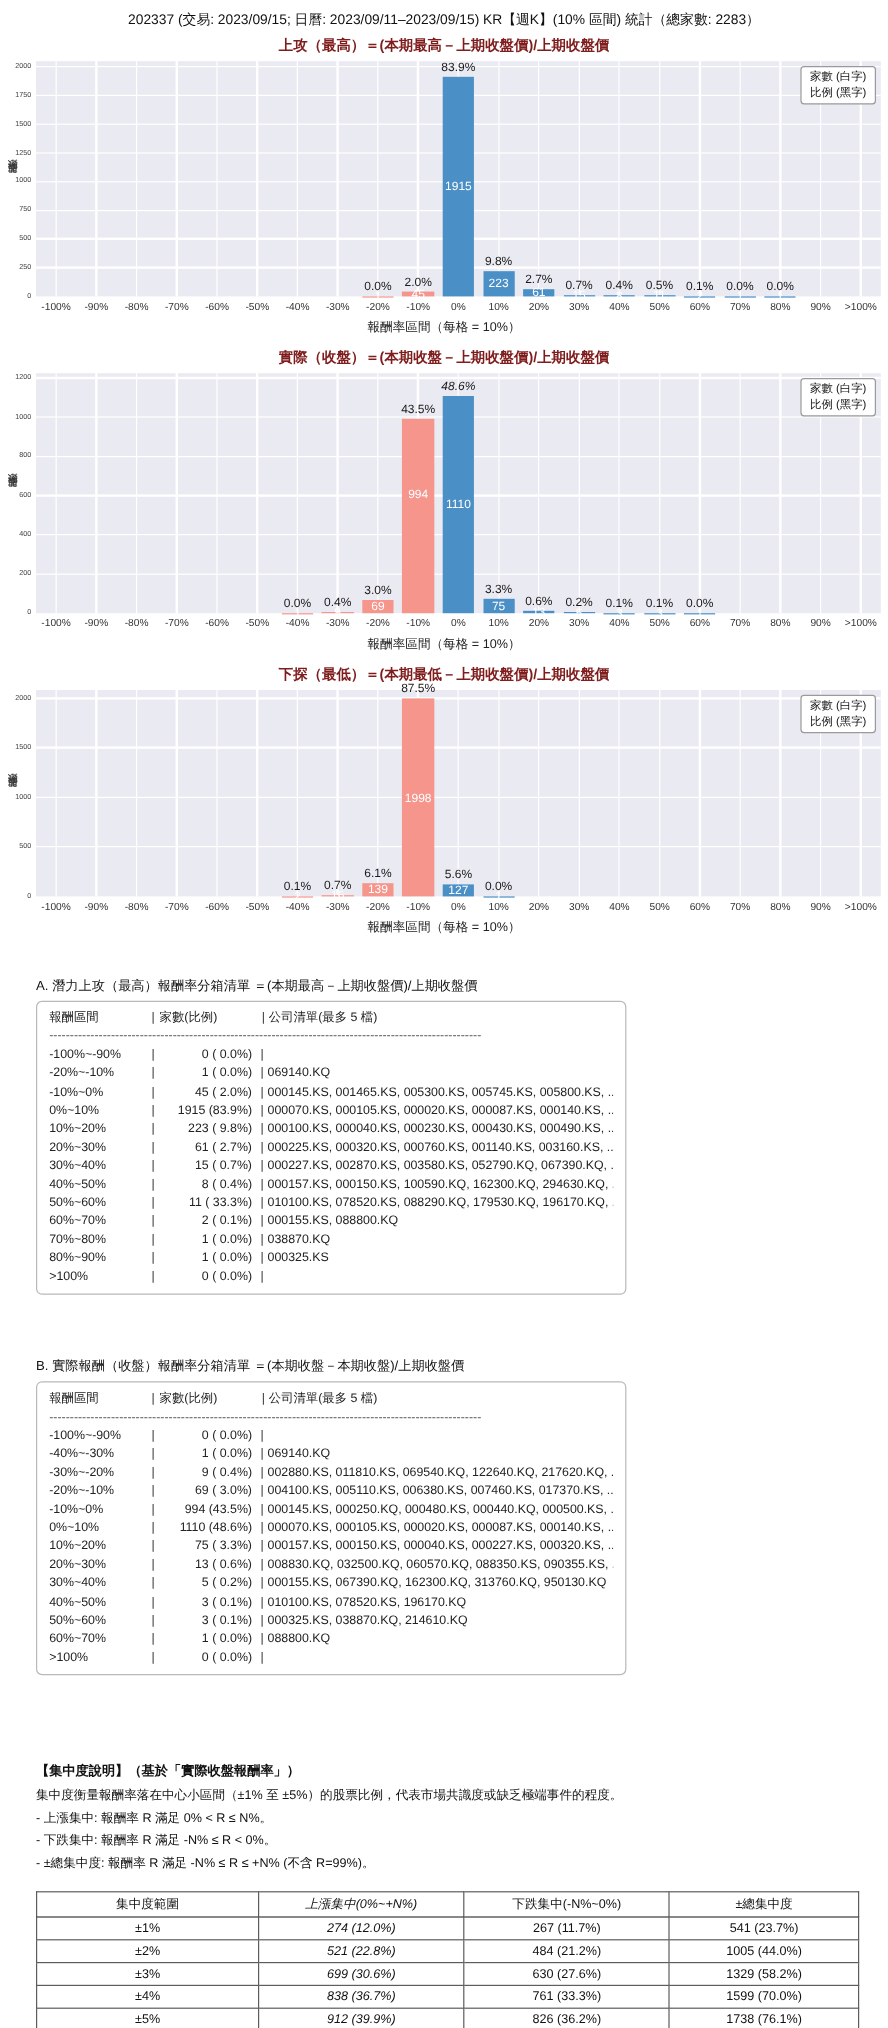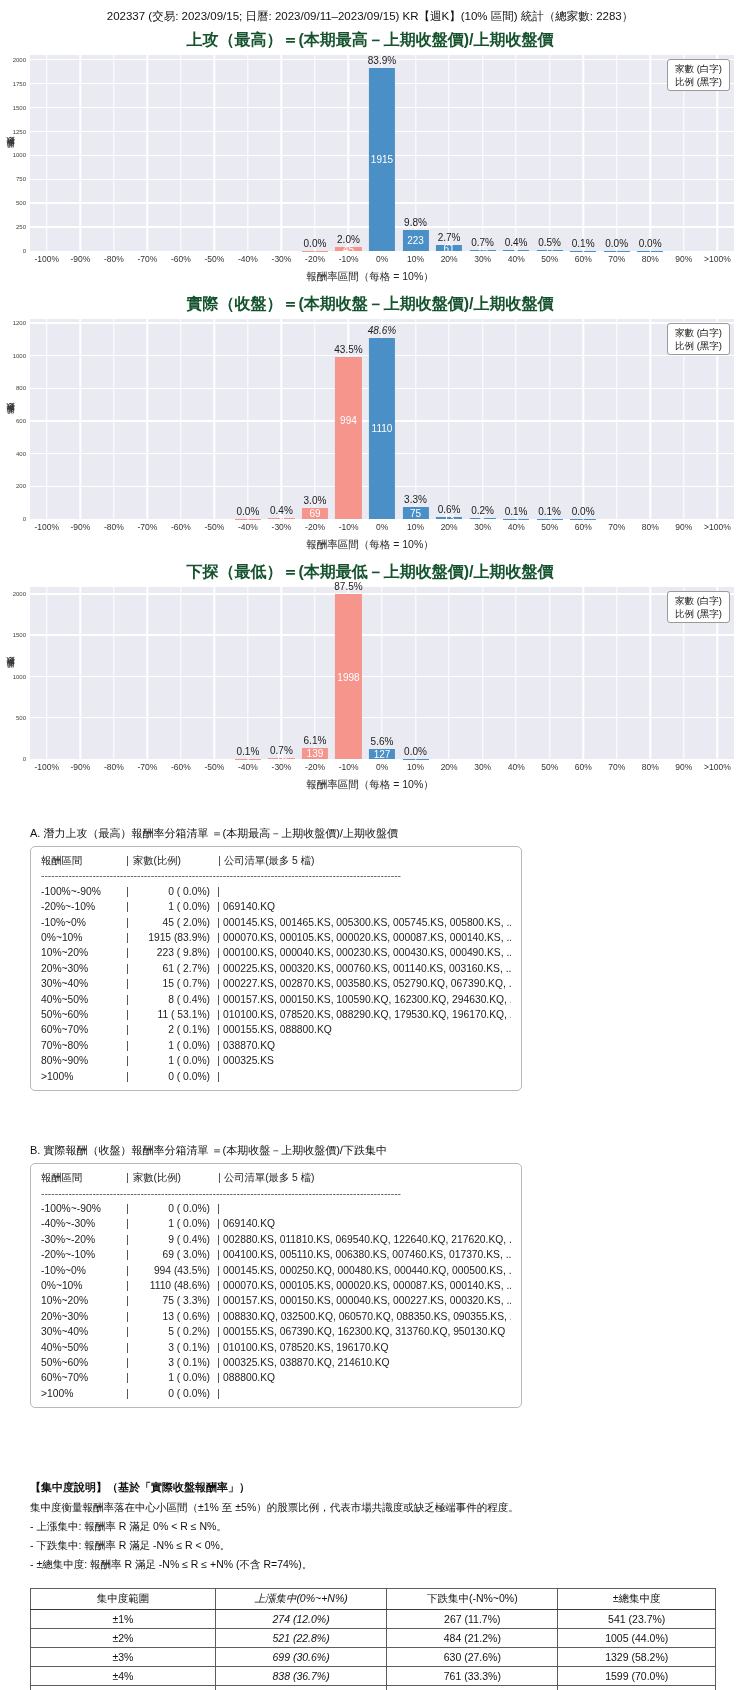--- a/index.html
+++ b/index.html
@@ -2,21 +2,21 @@
 <html><head>
 <meta charset="utf-8">
 <style>
   html,body{margin:0;padding:0;background:#fff;}
   body{width:740px;font-family:"Liberation Sans","DejaVu Sans",sans-serif;color:#1a1a1a;}
   .page{width:740px;position:relative;}
   .page-title{text-align:center;font-size:11.5px;padding:9px 0 2px 0;color:#111;}
 
   
   .chart{margin:4px 4px 10px 4px;}
-  .chart-title{margin:2px 0 4px 0;text-align:center;font-size:16px;font-weight:600;color:#14532d;}
+  .chart-title{margin:2px 0 4px 0;text-align:center;font-size:12px;font-weight:600;color:#7f1d1d;}
   .chart-body{position:relative;margin-left:26px;margin-right:2px;}
   .plot{position:relative;background:#eaeaf2;width:100%;}
   .p0{height:196px;} .p1{height:200px;} .p2{height:172px;}
   .ylab{position:absolute;left:-26px;top:50%;transform:translateY(-50%) rotate(180deg);
         writing-mode:vertical-rl;font-size:8.5px;color:#333;letter-spacing:1px;}
   .hgrid{position:absolute;left:0;right:0;height:1.5px;background:#ffffff;z-index:0;}
   .slot{position:absolute;top:0;bottom:0;z-index:1;}
   .vgrid{position:absolute;left:50%;top:0;bottom:0;width:1.4px;background:#ffffff;transform:translateX(-50%);}
   .bar{position:absolute;bottom:0;left:50%;transform:translateX(-50%);width:78%;z-index:1;}
   .pct{position:absolute;left:50%;transform:translateX(-50%);font-size:10px;color:#1a1a1a;white-space:nowrap;z-index:2;}
@@ -546,21 +546,21 @@
         <div class="lr">
           <span class="lc-range">40%~50%</span>
           <span class="lc-pipe">|</span>
           <span class="lc-count">8 ( 0.4%)</span>
           <span class="lc-pipe">|</span>
           <span class="lc-co">000157.KS, 000150.KS, 100590.KQ, 162300.KQ, 294630.KQ, ... (共 8 檔)</span>
         </div>
         <div class="lr">
           <span class="lc-range">50%~60%</span>
           <span class="lc-pipe">|</span>
-          <span class="lc-count">11 ( 53.1%)</span>
+          <span class="lc-count">11 ( 33.3%)</span>
           <span class="lc-pipe">|</span>
           <span class="lc-co">010100.KS, 078520.KS, 088290.KQ, 179530.KQ, 196170.KQ, ... (共 11 檔)</span>
         </div>
         <div class="lr">
           <span class="lc-range">60%~70%</span>
           <span class="lc-pipe">|</span>
           <span class="lc-count">2 ( 0.1%)</span>
           <span class="lc-pipe">|</span>
           <span class="lc-co">000155.KS, 088800.KQ</span>
         </div>
@@ -582,21 +582,21 @@
           <span class="lc-range">&gt;100%</span>
           <span class="lc-pipe">|</span>
           <span class="lc-count">0 ( 0.0%)</span>
           <span class="lc-pipe">|</span>
           <span class="lc-co"></span>
         </div>
       </div>
   </section>
 
   <section class="listing sec-b">
-    <div class="list-heading">B. 實際報酬（收盤）報酬率分箱清單 ＝(本期收盤－上期收盤價)/下跌集中</div>
+    <div class="list-heading">B. 實際報酬（收盤）報酬率分箱清單 ＝(本期收盤－本期收盤)/上期收盤價</div>
     <div class="list-box">
         <div class="lr">
           <span class="lc-range">報酬區間</span>
           <span class="lc-pipe">|</span>
           <span class="lc-count hdr">家數(比例)</span>
           <span class="lc-pipe">|</span>
           <span class="lc-co">公司清單(最多 5 檔)</span>
         </div>
         <div class="ldiv">---------------------------------------------------------------------------------------------------------</div>
         <div class="lr">
@@ -692,21 +692,21 @@
         </div>
       </div>
   </section>
 
   <section class="conc">
     <div class="conc-heading">【集中度說明】（基於「實際收盤報酬率」）</div>
     <div class="conc-desc">集中度衡量報酬率落在中心小區間（±1% 至 ±5%）的股票比例，代表市場共識度或缺乏極端事件的程度。</div>
     <div class="conc-bullets">
         <div>- 上漲集中: 報酬率 R 滿足 0% &lt; R ≤ N%。</div>
         <div>- 下跌集中: 報酬率 R 滿足 -N% ≤ R &lt; 0%。</div>
-        <div>- ±總集中度: 報酬率 R 滿足 -N% ≤ R ≤ +N% (不含 R=74%)。</div>
+        <div>- ±總集中度: 報酬率 R 滿足 -N% ≤ R ≤ +N% (不含 R=99%)。</div>
       </div>
     <table class="conc-table">
       <thead>
           <tr>
             <th class="cw0">集中度範圍</th>
             <th class="cw1">上漲集中(0%~+N%)</th>
             <th class="cw2">下跌集中(-N%~0%)</th>
             <th class="cw3">±總集中度</th>
           </tr>
         </thead>

